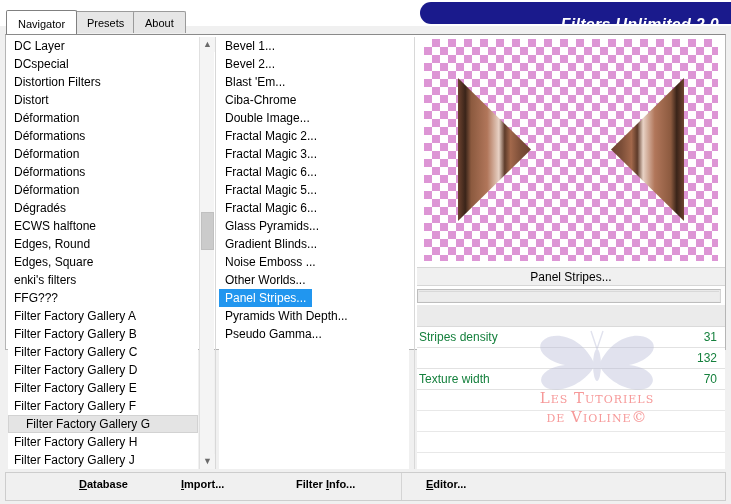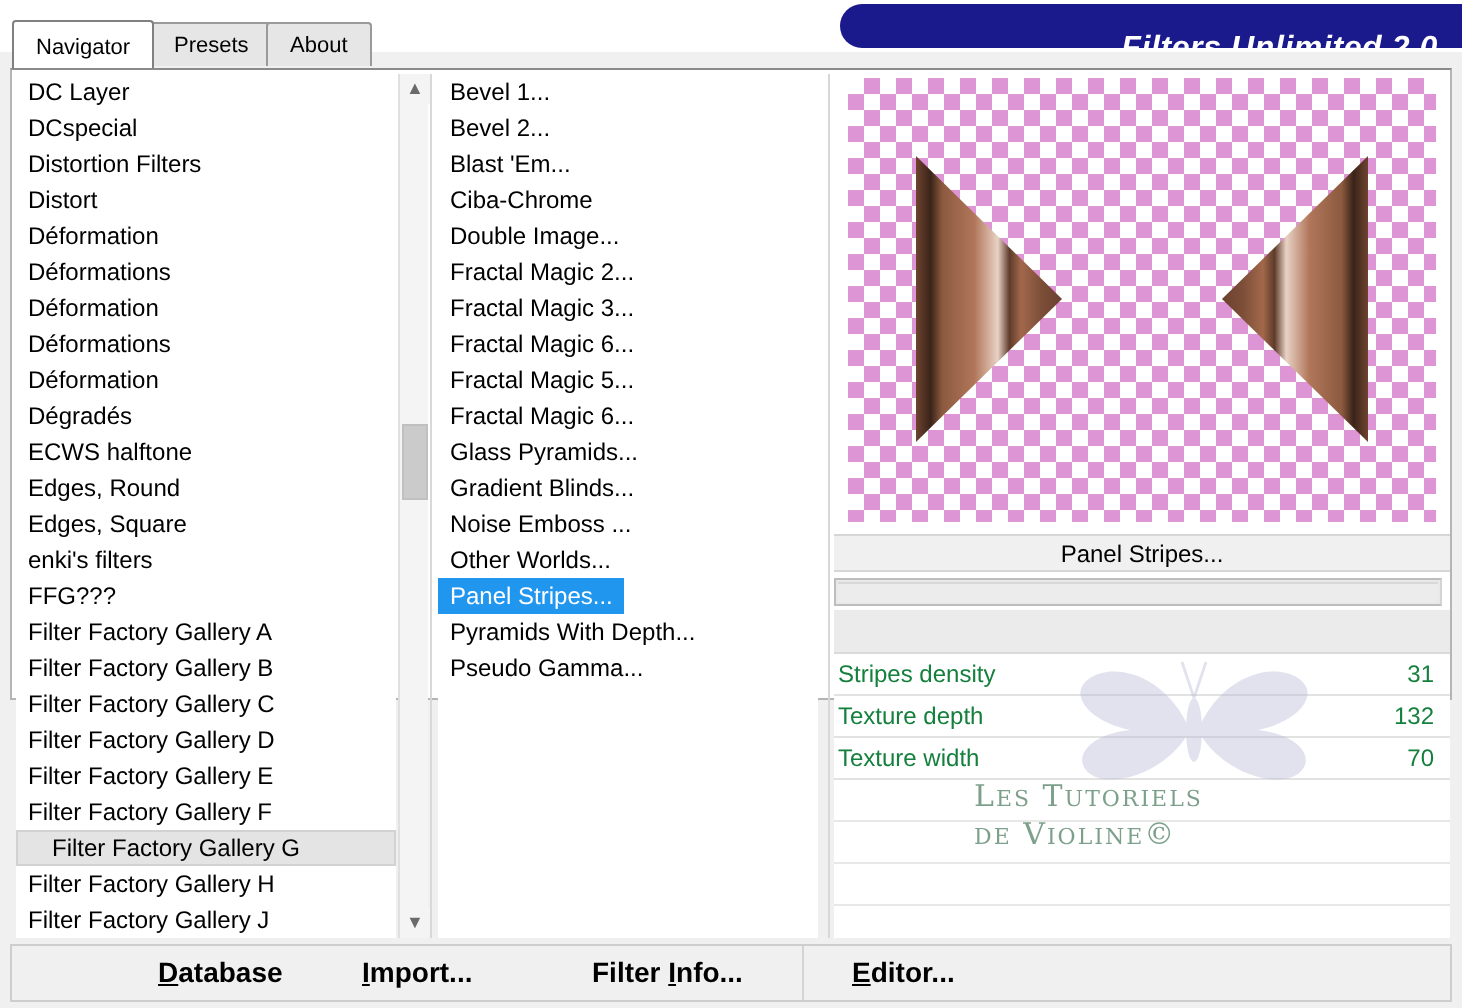--- a/index.html
+++ b/index.html
@@ -249,21 +249,22 @@
     position: absolute;
     left: 70px; top: 290px;
     width: 220px; height: 115px;
     pointer-events: none;
     opacity: 0.55;
   }
   .wm-text {
     position: absolute;
     left: 0; top: 62px;
     width: 220px;
-    color: #14532d;
+    text-align: center;
+    color: #ef4444;
     font-family: "DejaVu Serif", serif;
     font-size: 15px;
     font-variant: small-caps;
     letter-spacing: 1px;
     line-height: 19px;
     white-space: nowrap;
   }
 
   
   .bottombar {
@@ -275,21 +276,21 @@
   }
   .bb-sep {
     position: absolute;
     left: 395px; top: 0;
     width: 1px; height: 27px;
     background: #d4d4d4;
   }
   .bb-btn {
     position: absolute;
     top: 5px;
-    font-size: 14px;
+    font-size: 11px;
     font-weight: bold;
     color: #000;
     white-space: nowrap;
     cursor: default;
   }
   .bb-btn u { text-decoration: underline; }
 </style>
 </head>
 <body>
 
@@ -491,21 +492,20 @@
       </div>
 
       <div class="param-area">
         <div class="param-gap"></div>
         <div id="param-rows">
             <div class="param-row">
               <span class="param-name">Stripes density</span>
               <span class="param-val">31</span>
             </div>
             <div class="param-row">
-              <span class="param-name">Texture depth</span>
               <span class="param-val">132</span>
             </div>
             <div class="param-row">
               <span class="param-name">Texture width</span>
               <span class="param-val">70</span>
             </div>
           </div>
         <div class="param-empty"></div>
         <div class="param-empty"></div>
         <div class="param-empty"></div>

